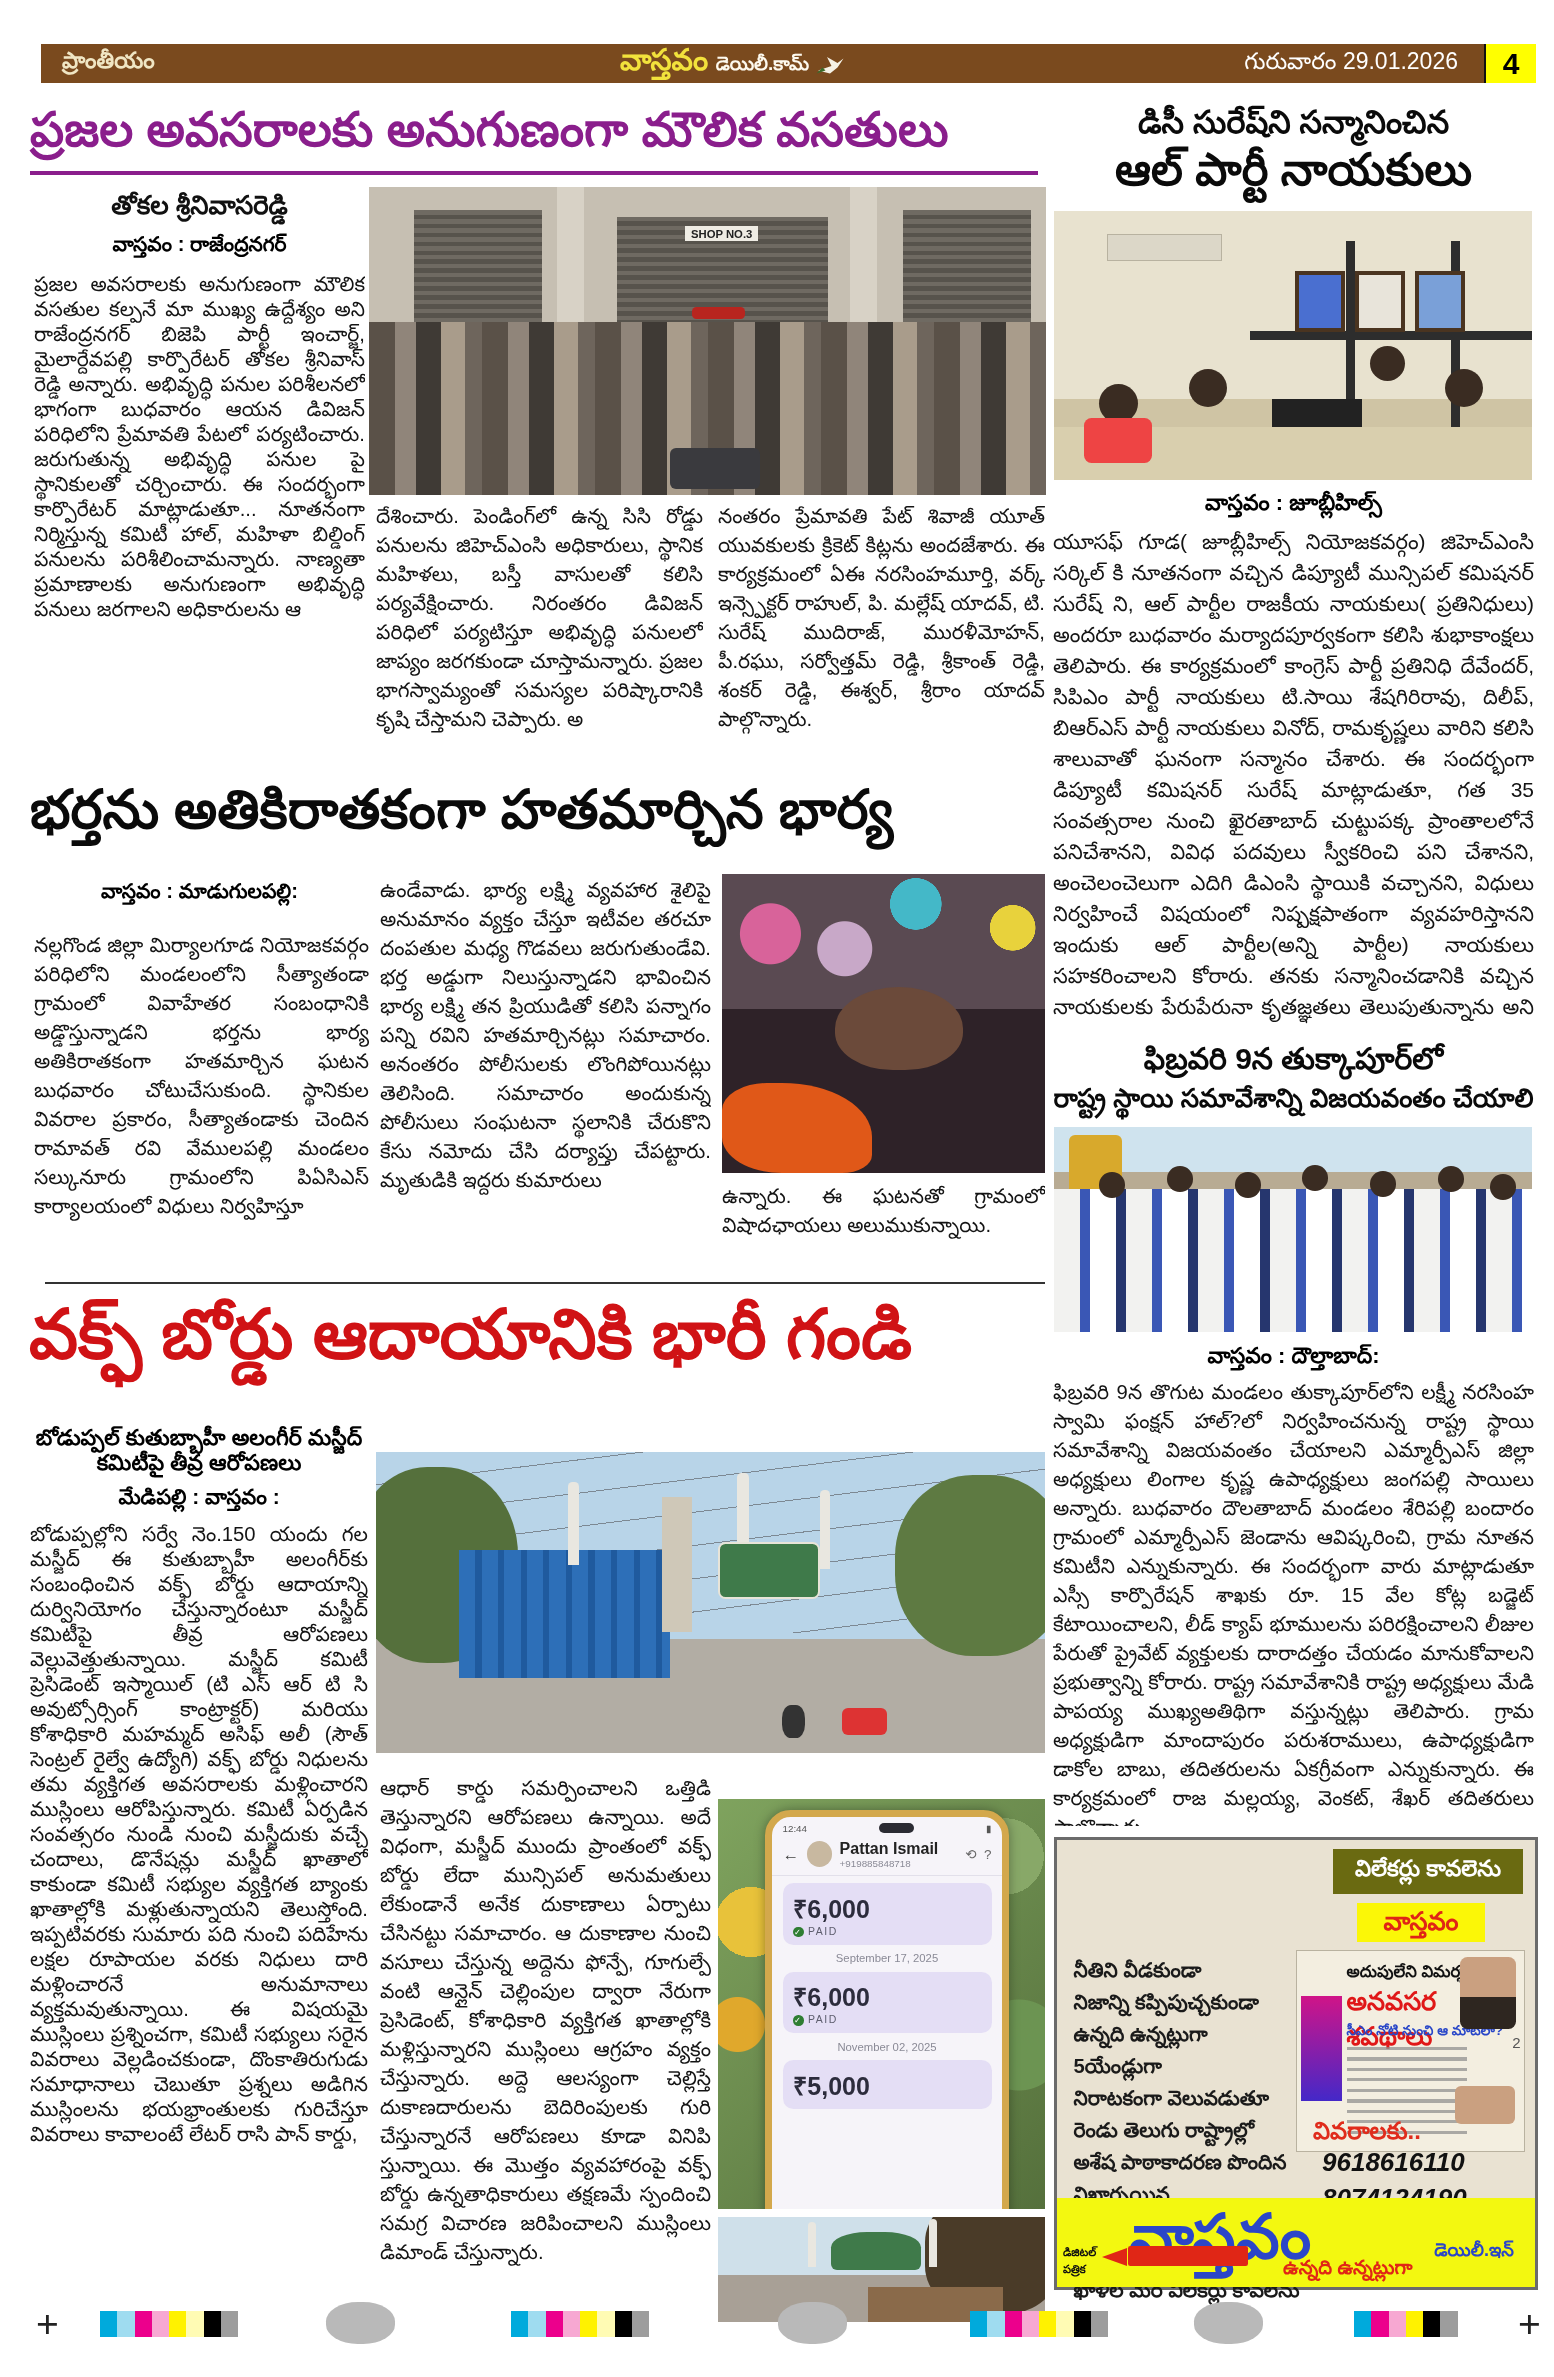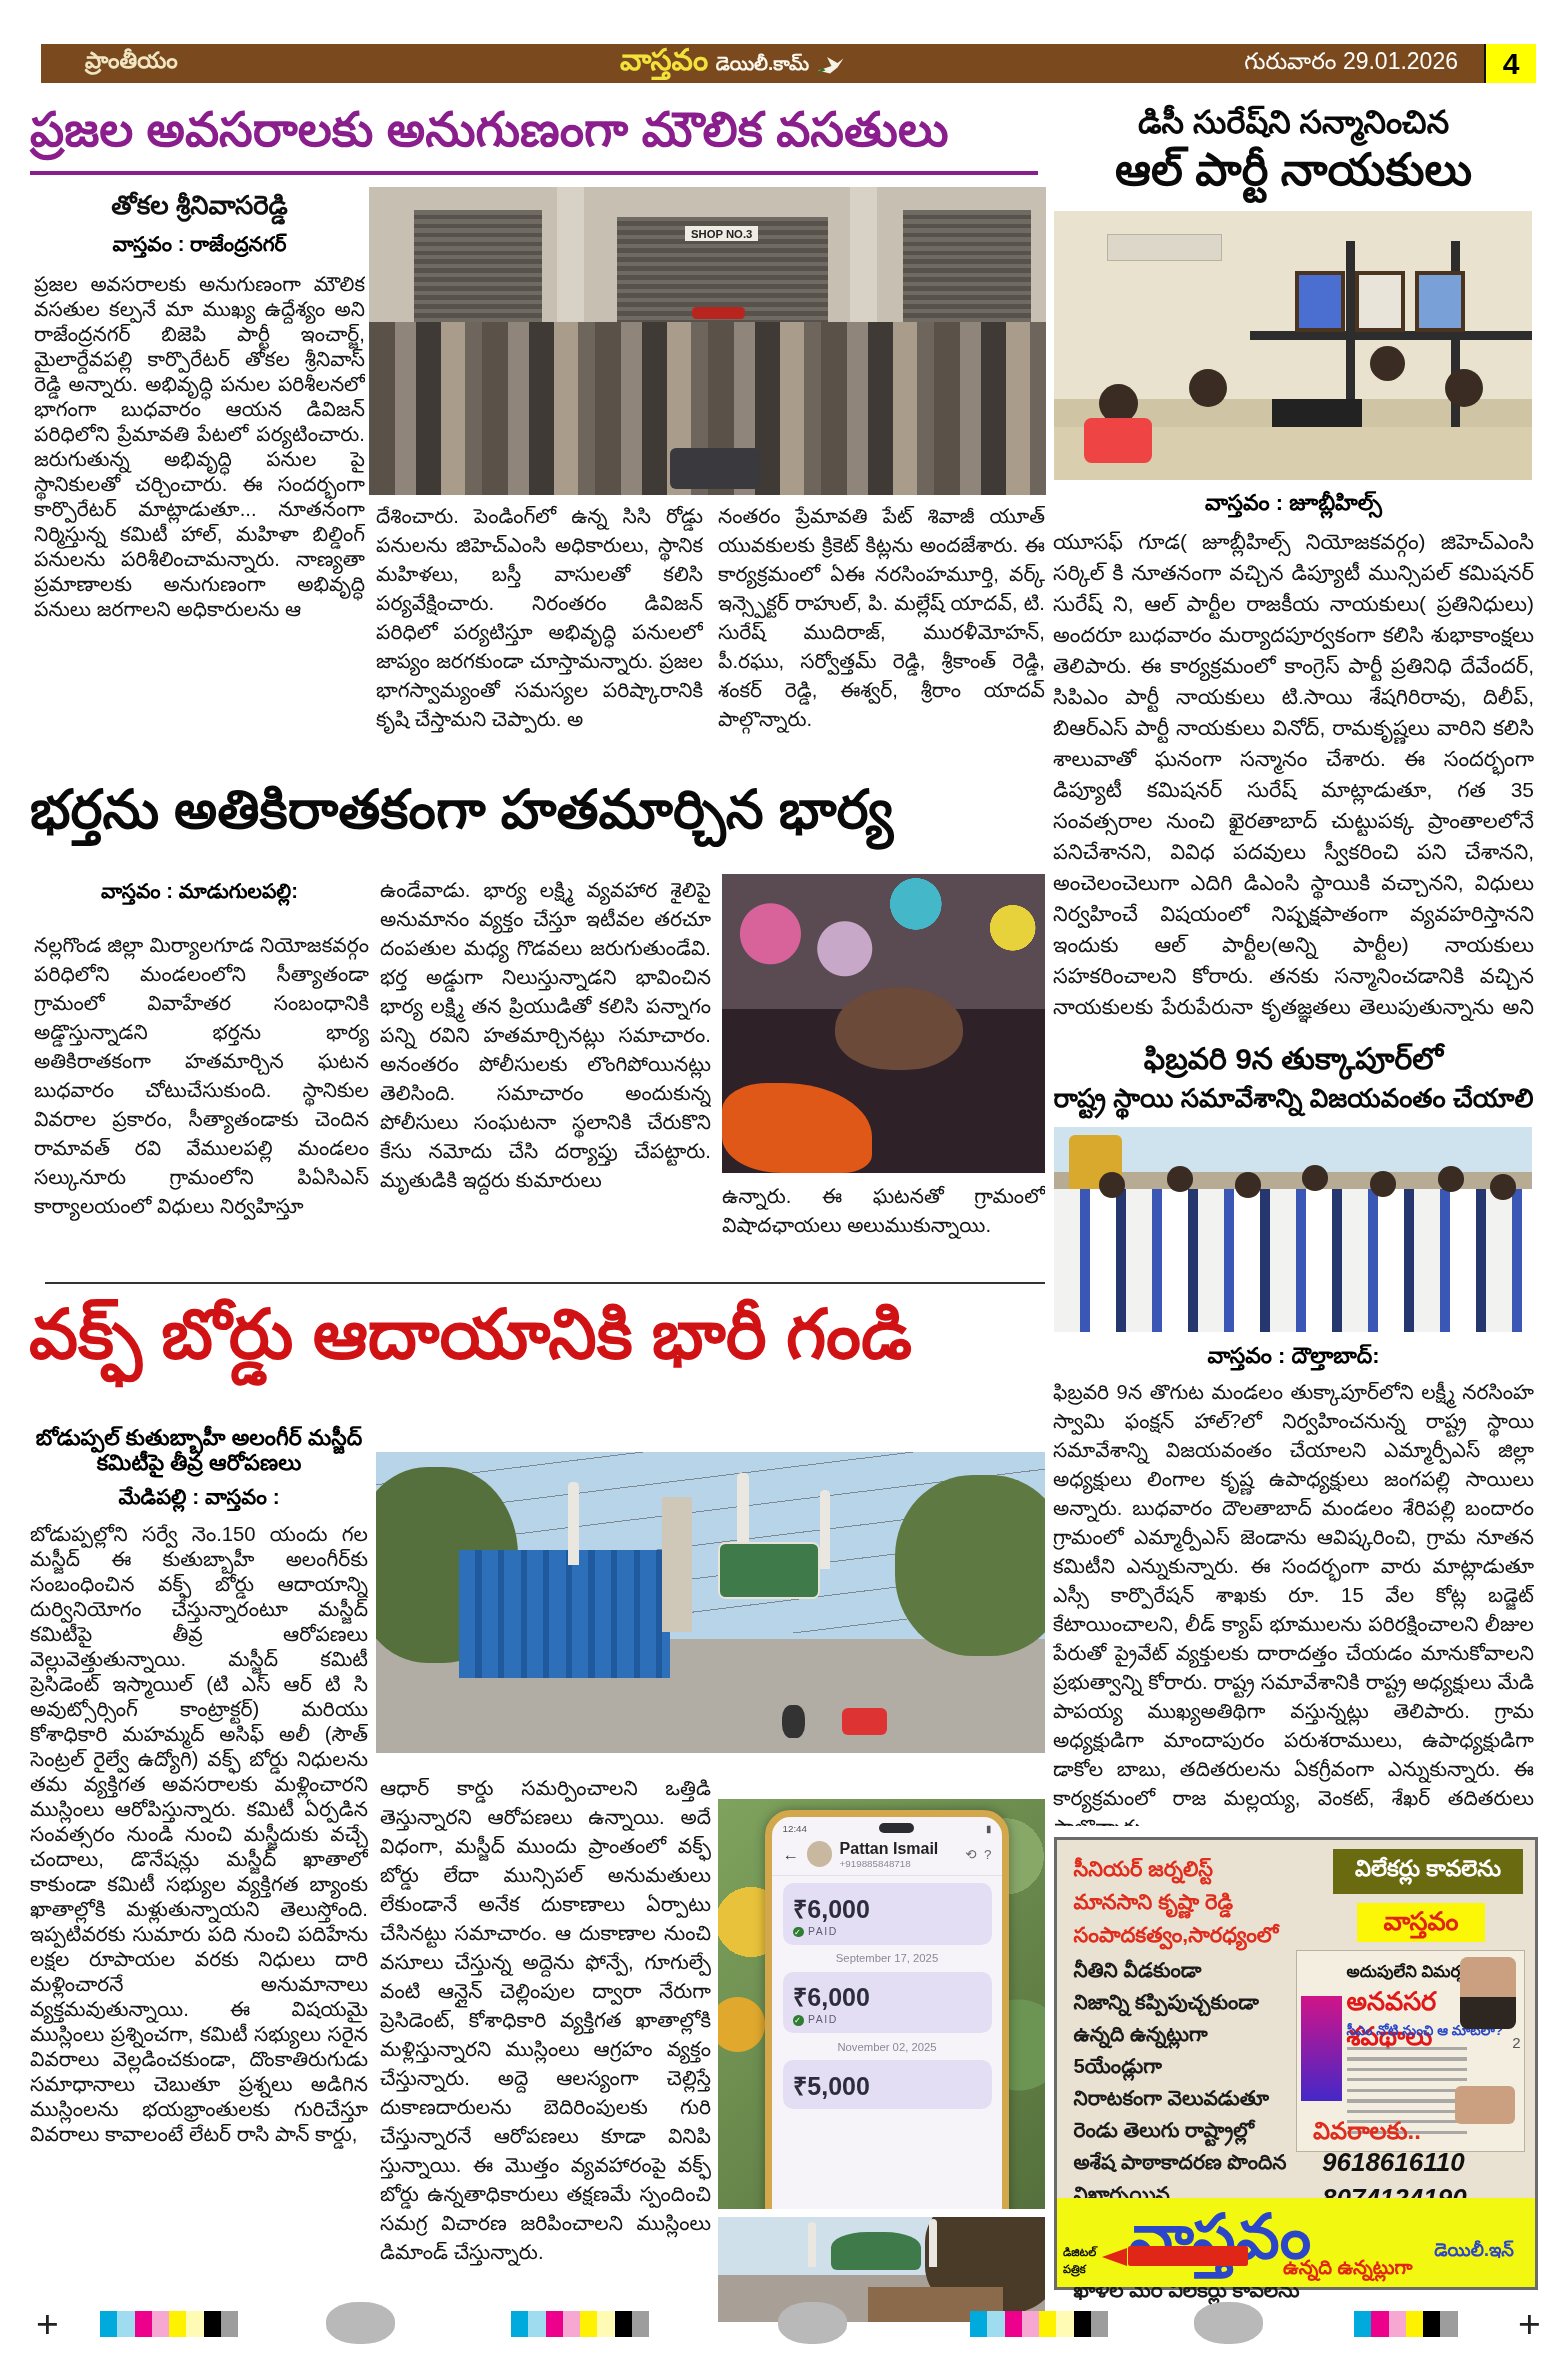--- a/index.html
+++ b/index.html
@@ -6,21 +6,21 @@
   #page{position:relative;width:1555px;height:2377px;background:#fff;overflow:hidden;
         font-family:"Liberation Sans",sans-serif;color:#111;}
   .abs{position:absolute;}
   .photo{position:absolute;overflow:hidden;background:#c8c2b8;}
   .jtext{text-align:justify;overflow:hidden;color:#141414;}
   .byline{font-weight:bold;text-align:center;color:#000;}
   
   #topbar{left:41px;top:44px;width:1443px;height:39px;background:#7a4a1e;display:flex;align-items:center;}
   #pagebox{left:1484px;top:44px;width:50px;height:39px;background:#ffff00;border-left:2.3px solid #111;
            display:flex;align-items:center;justify-content:center;font-size:30px;font-weight:bold;color:#000;}
-  .section-label{color:#f0e6c4;font-size:22.6px;font-weight:bold;margin-left:44px;}
+  .section-label{color:#f0e6c4;font-size:22.6px;font-weight:bold;margin-left:21px;}
   .masthead{color:#f2e23c;font-size:30px;font-weight:bold;}
   .masthead-suffix{color:#fdf9ee;font-size:19px;font-weight:bold;margin-left:7.5px;}
   .dateline{color:#ffffff;font-size:23px;margin-left:auto;margin-right:26px;}
   #mast-center{position:absolute;left:579px;display:flex;align-items:baseline;}
   .bird{width:30px;height:25.6px;margin-left:6px;align-self:center;}
   
   .hl-purple{color:#8a1e8c;font-weight:bold;font-size:48px;line-height:1.05;}
   .hl-underline{background:#8a1e8c;height:3.8px;}
   .hl-black{color:#0a0a0a;font-weight:bold;text-align:center;}
   .hl-red{color:#d01215;font-weight:bold;font-size:69px;line-height:1.0;}
@@ -225,25 +225,20 @@
 
   <div class="photo" style="left:718px;top:2217px;width:327px;height:105px;background:linear-gradient(#cfe0ea 0 55%,#a8a096 55% 100%);">
     <div class="abs" style="right:-15px;top:-22.6px;width:135px;height:120px;background:#4a3b28;border-radius:40%;"></div>
     <div class="abs" style="left:113px;top:15px;width:90px;height:38px;background:#3f7a4a;border-radius:40% 40% 6px 6px;"></div>
     <div class="minaret" style="left:90px;top:4.5px;width:7.5px;height:45px;"></div>
     <div class="minaret" style="left:211px;top:1.5px;width:7.5px;height:48px;"></div>
     <div class="abs" style="left:150px;bottom:0;width:135px;height:35px;background:#8a6a4a;"></div>
   </div>
 
   <div class="abs" id="adbox">
-    <div class="abs ad-red" style="left:16.5px;top:12px;font-size:21px;line-height:33px;">
-      <div>సీనియర్ జర్నలిస్ట్</div>
-      <div>మానసాని కృష్ణా రెడ్డి</div>
-      <div>సంపాదకత్వం,సారధ్యంలో</div>
-    </div>
     <div class="abs ad-black" style="left:16.5px;top:114px;font-size:20.3px;line-height:32px;">
       <div>నీతిని వీడకుండా</div>
       <div>నిజాన్ని కప్పిపుచ్చకుండా</div>
       <div>ఉన్నది ఉన్నట్లుగా</div>
       <div>5యేండ్లుగా</div>
       <div>నిరాటకంగా వెలువడుతూ</div>
       <div>రెండు తెలుగు రాష్ట్రాల్లో</div>
       <div>అశేష పాఠాకాదరణ పొందిన</div>
       <div>నిఖార్సయిన</div>
       <div>తెలుగు డిజిటల్ దినపత్రిక</div>

